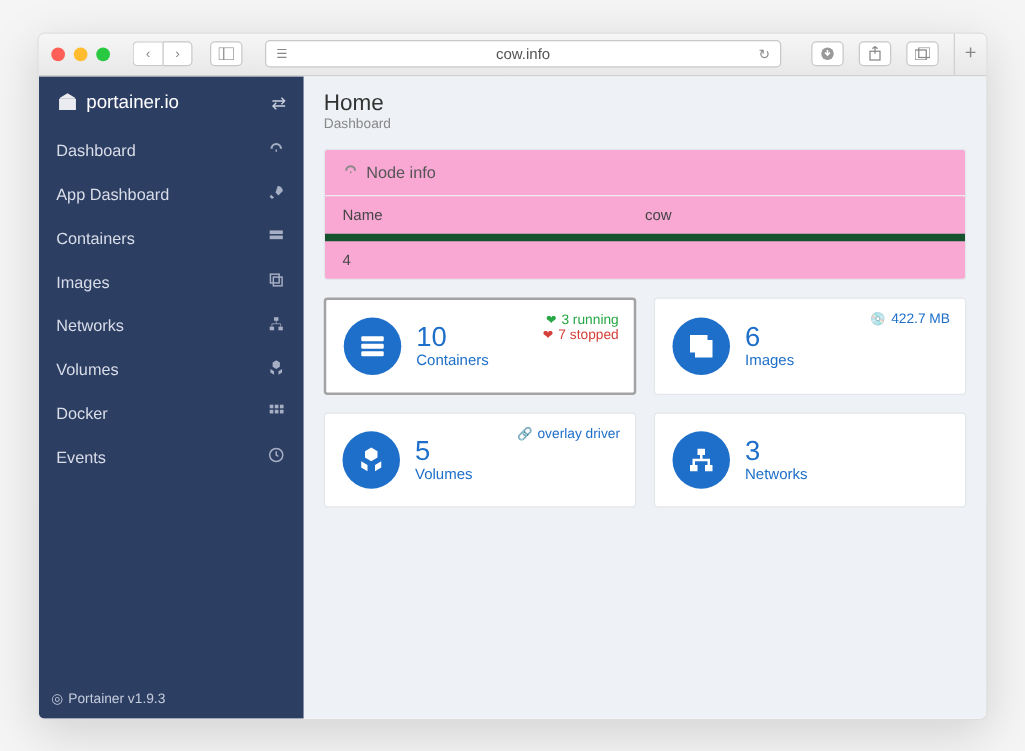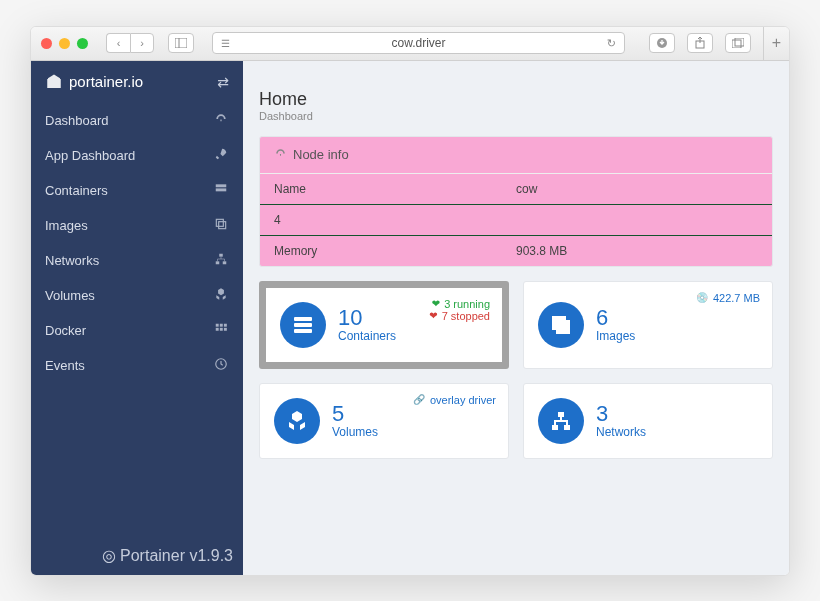--- a/index.html
+++ b/index.html
@@ -28,38 +28,38 @@
 
 .sidebar { width: 212px; background: #2d3e63; color: #fff; display: flex; flex-direction: column; }
 .brand { padding: 12px 14px; display: flex; align-items: center; justify-content: space-between; gap: 8px; }
 .brand-left { display: flex; align-items: center; gap: 6px; }
 .brand-icon { width: 18px; height: 18px; }
 .brand-text { font-size: 15px; color: #fff; font-weight: 400; }
 .brand-toggle { font-size: 14px; color: #c5ccdb; }
 .nav-header { font-size: 10px; letter-spacing: 1px; color: #5b7bb8; padding: 8px 14px 6px; }
 .nav-item { display: flex; align-items: center; justify-content: space-between; padding: 9px 14px; font-size: 13px; color: #d8dde8; cursor: pointer; }
 .nav-item .ic { font-size: 12px; opacity: 0.8; width: 16px; text-align: center; }
-.footer { margin-top: auto; text-align: right; padding: 10px; font-size: 16px; color: #c5ccdb; }
+.footer { margin-top: auto; text-align: left; padding: 10px; font-size: 11px; color: #c5ccdb; }
 .footer .gh { margin-right: 4px; }
 
-.main { flex: 1; background: #eef1f5; overflow: auto; padding: 28px 16px; }
+.main { flex: 1; background: #eef1f5; overflow: auto; padding: 11px 16px; }
 .page-header { margin-bottom: 14px; }
 .page-title { font-size: 18px; color: #333; font-weight: 400; }
 .page-sub { font-size: 11px; color: #888; }
 
 .panel { background: #f9a8d4; border: 1px solid #e3e6ea; border-radius: 3px; margin-bottom: 14px; }
 .panel-title { padding: 10px 14px; font-size: 13px; color: #555; border-bottom: 1px solid #eee; display: flex; align-items: center; gap: 6px; }
-.info-row { display: flex; padding: 8px 14px; border-bottom: 1px solid #14532d; font-size: 12px; color: #444; }
+.info-row { display: flex; padding: 8px 14px; border-bottom: 6px solid #14532d; font-size: 12px; color: #444; }
 .info-row:last-child { border-bottom: none; }
 .info-row .k { width: 50%; }
 .info-row .v { width: 50%; }
 
 .cards { display: grid; grid-template-columns: 1fr 1fr; gap: 14px; }
 .card { background: #fff; border: 1px solid #e3e6ea; border-radius: 3px; padding: 14px; display: flex; align-items: center; gap: 12px; position: relative; }
-.card.selected { border: 7px solid #a3a3a3; }
+.card.selected { border: 2px solid #a3a3a3; }
 .circle { width: 46px; height: 46px; border-radius: 50%; background: #1e6fc9; display: flex; align-items: center; justify-content: center; color: #fff; }
 .circle svg { width: 24px; height: 24px; fill: #fff; }
 .card-body .num { font-size: 22px; color: #1e6fc9; font-weight: 400; line-height: 1; }
 .card-body .lbl { font-size: 12px; color: #1e6fc9; }
 .badge-area { position: absolute; right: 12px; top: 10px; font-size: 11px; text-align: right; }
 .badge-line { display: flex; align-items: center; gap: 4px; justify-content: flex-end; color: #1e6fc9; }
 .badge-line.running { color: #28a745; }
 .badge-line.stopped { color: #d43f3a; }
 .hb { font-size: 10px; }
 </style>
@@ -78,21 +78,21 @@
       <div class="nav-btn">›</div>
     </div>
     <div class="small-btn">
       <svg width="12" height="10" viewBox="0 0 12 10">
           <rect x="0" y="0" width="12" height="10" fill="none" stroke="#888"></rect>
           <line x1="4" y1="0" x2="4" y2="10" stroke="#888"></line>
         </svg>
     </div>
     <div class="url-bar">
       <span class="url-lock">☰</span>
-      <span>cow.driver</span>
+      <span>cow.info</span>
       <span class="url-reload">↻</span>
     </div>
     <div class="right-btns">
       <div class="small-btn">
         <svg width="12" height="12" viewBox="0 0 12 12">
             <circle cx="6" cy="6" r="5" fill="#999"></circle>
             <path d="M6 3v4M4 5l2 2 2-2" stroke="#fff" fill="none" stroke-width="1.3"></path>
           </svg>
       </div>
       <div class="small-btn">
@@ -201,24 +201,20 @@
               </svg></span>
           <span>Node info</span>
         </div>
         <div class="info-row">
           <div class="k">Name</div>
           <div class="v">cow</div>
         </div>
         <div class="info-row">
           <div class="v">4</div>
         </div>
-        <div class="info-row">
-          <div class="k">Memory</div>
-          <div class="v">903.8 MB</div>
-        </div>
       </div>
 
       <div class="cards">
         <div class="card selected">
           <div class="circle">
             <svg viewBox="0 0 24 24">
                 <rect x="3" y="4" width="18" height="4" rx="1"></rect>
                 <rect x="3" y="10" width="18" height="4" rx="1"></rect>
                 <rect x="3" y="16" width="18" height="4" rx="1"></rect>
               </svg>

